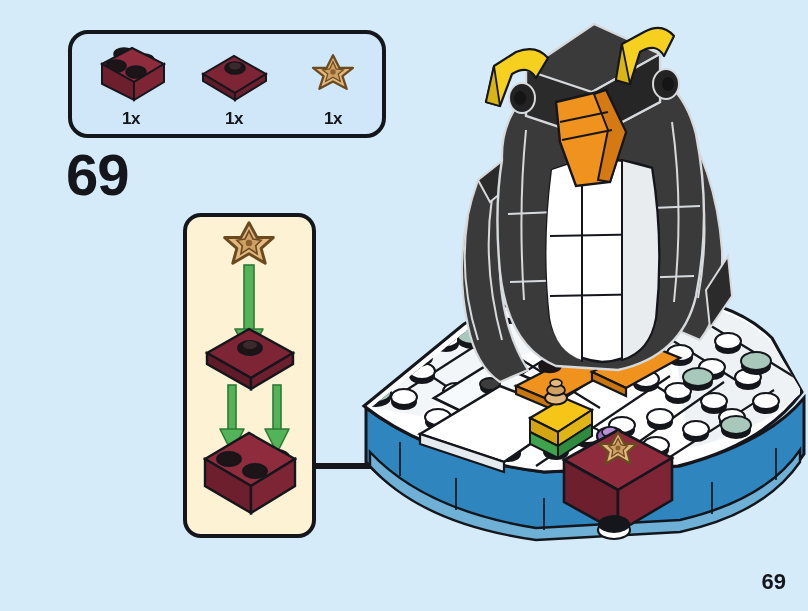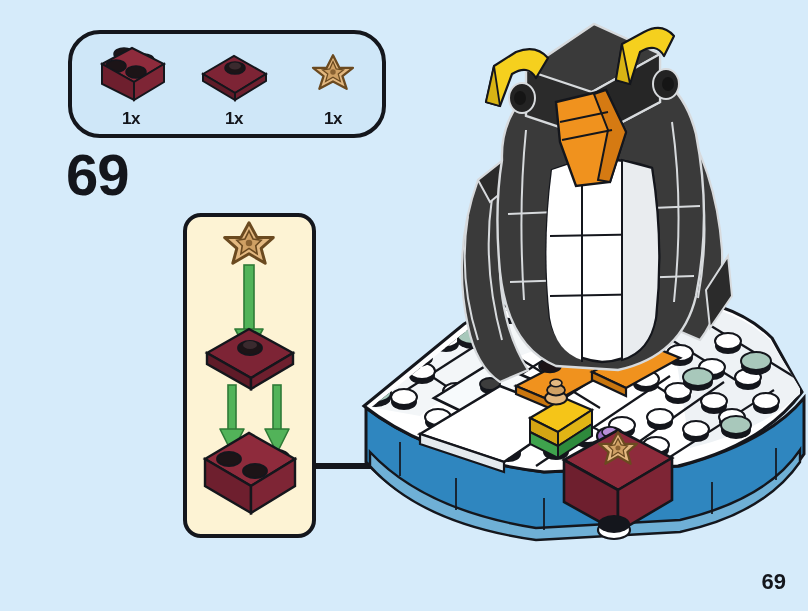--- a/index.html
+++ b/index.html
@@ -17,21 +17,21 @@
     width: 808px; height: 611px;
     background: #d6ebfa;
   }
 
   
   #parts-callout {
     position: absolute;
     left: 68px; top: 30px;
     width: 318px; height: 108px;
     border: 4px solid #14161c;
-    border-radius: 32px;
+    border-radius: 20px;
     background: #cfe7f8;
     box-sizing: border-box;
   }
   .part-slot {
     position: absolute;
     top: 0; height: 100%;
     display: flex;
     flex-direction: column;
     align-items: center;
     justify-content: flex-start;

